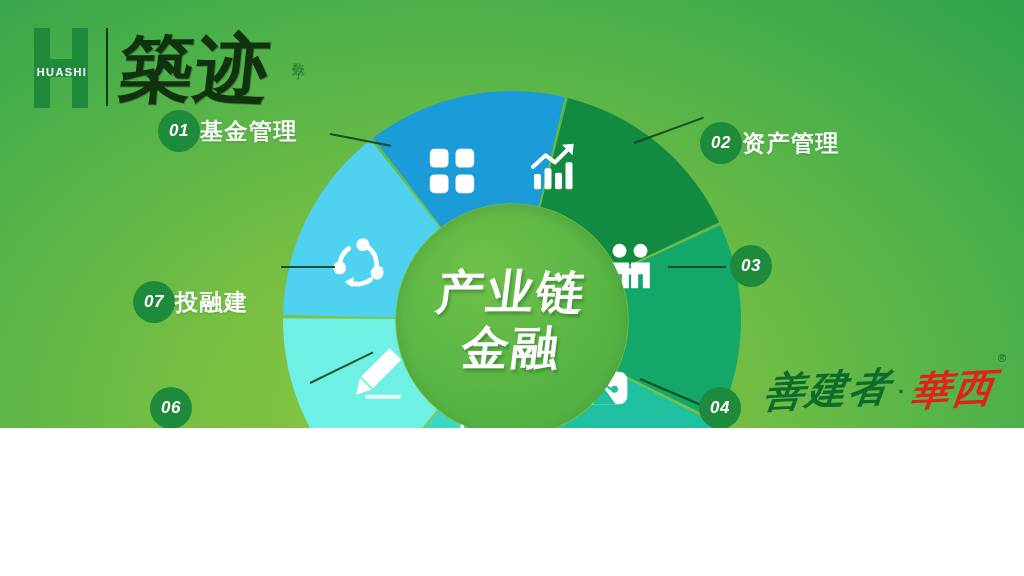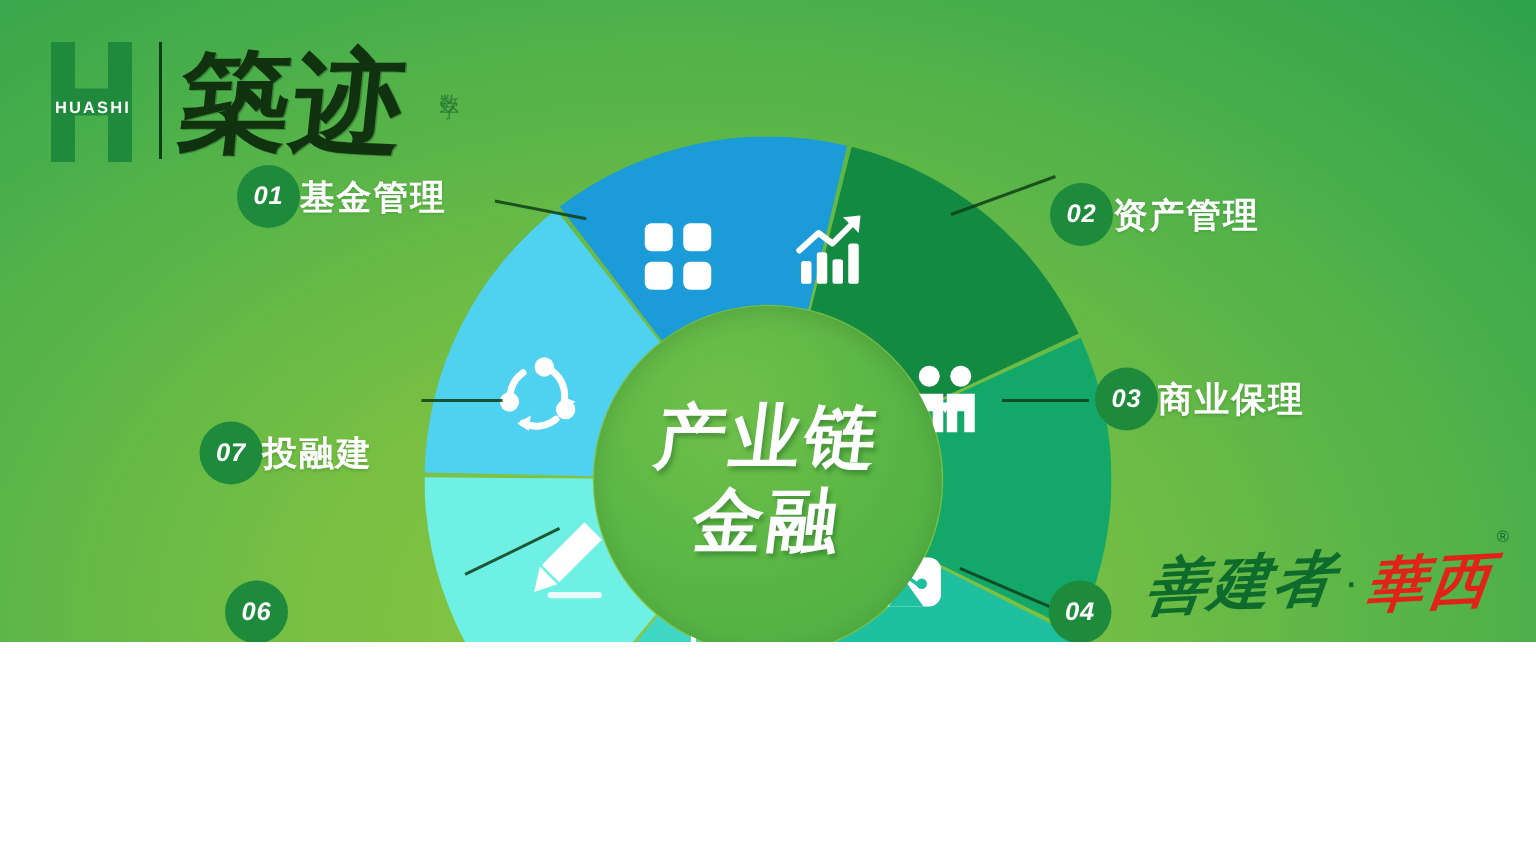--- a/index.html
+++ b/index.html
@@ -314,21 +314,20 @@
     <div class="callout-text">基金管理</div>
   </div>
 
   <div class="callout right" style="left:700px; top:122px;">
     <div class="badge">02</div>
     <div class="callout-text">资产管理</div>
   </div>
 
   <div class="callout right" style="left:730px; top:245px;">
     <div class="badge">03</div>
-    <div class="callout-text">商业保理</div>
   </div>
 
   <div class="callout right" style="left:699px; top:387px;flex-direction:column;">
     <div class="badge">04</div>
   </div>
 
   <div class="callout bottom" style="left:419px; top:497px;">
     <div class="badge">05</div>
   </div>
 

